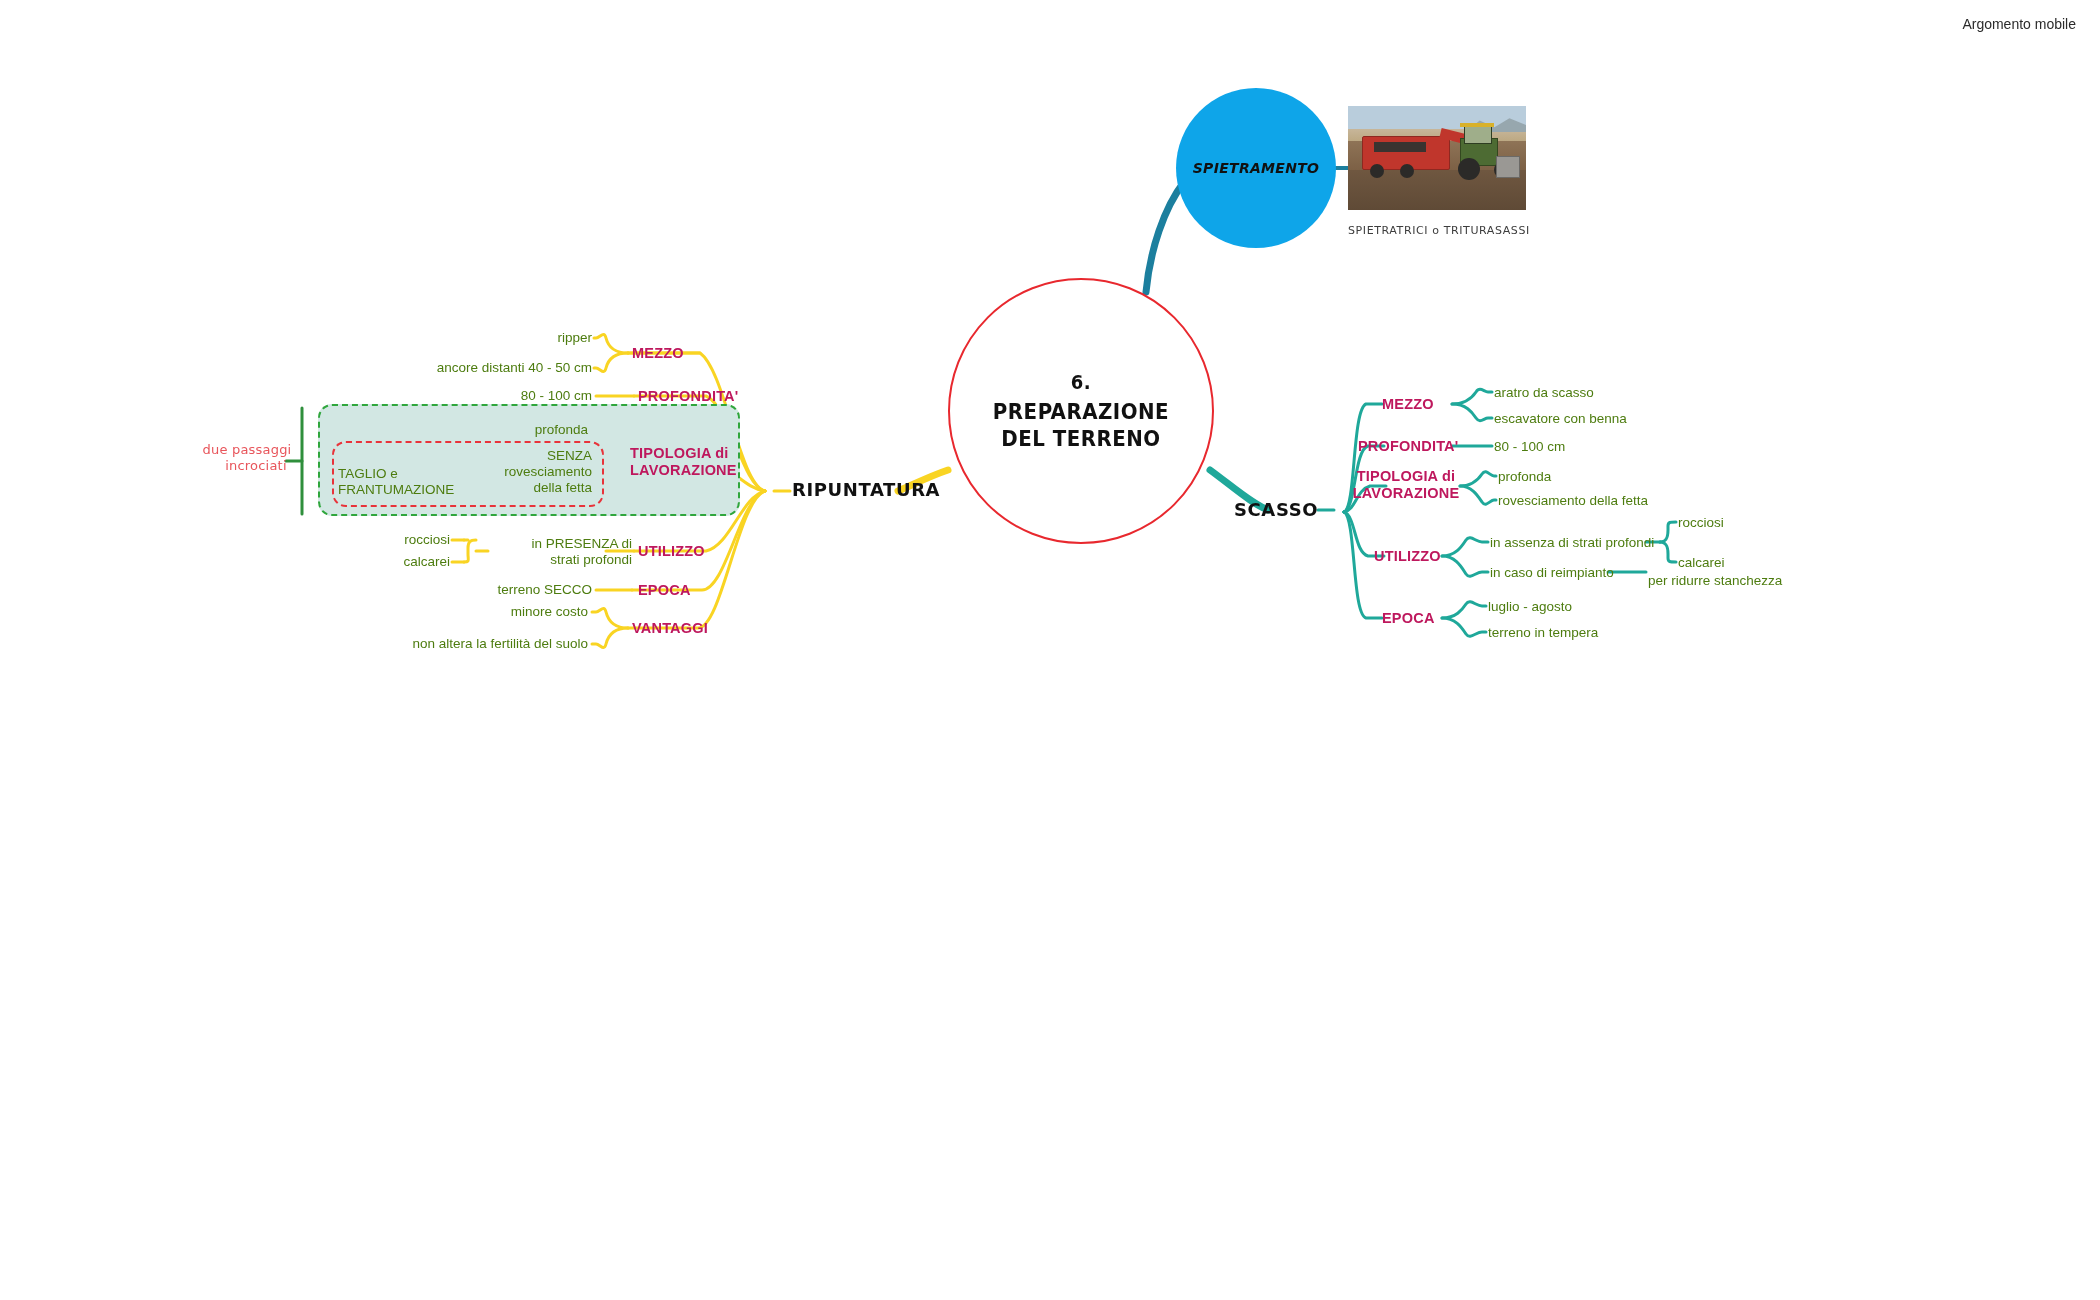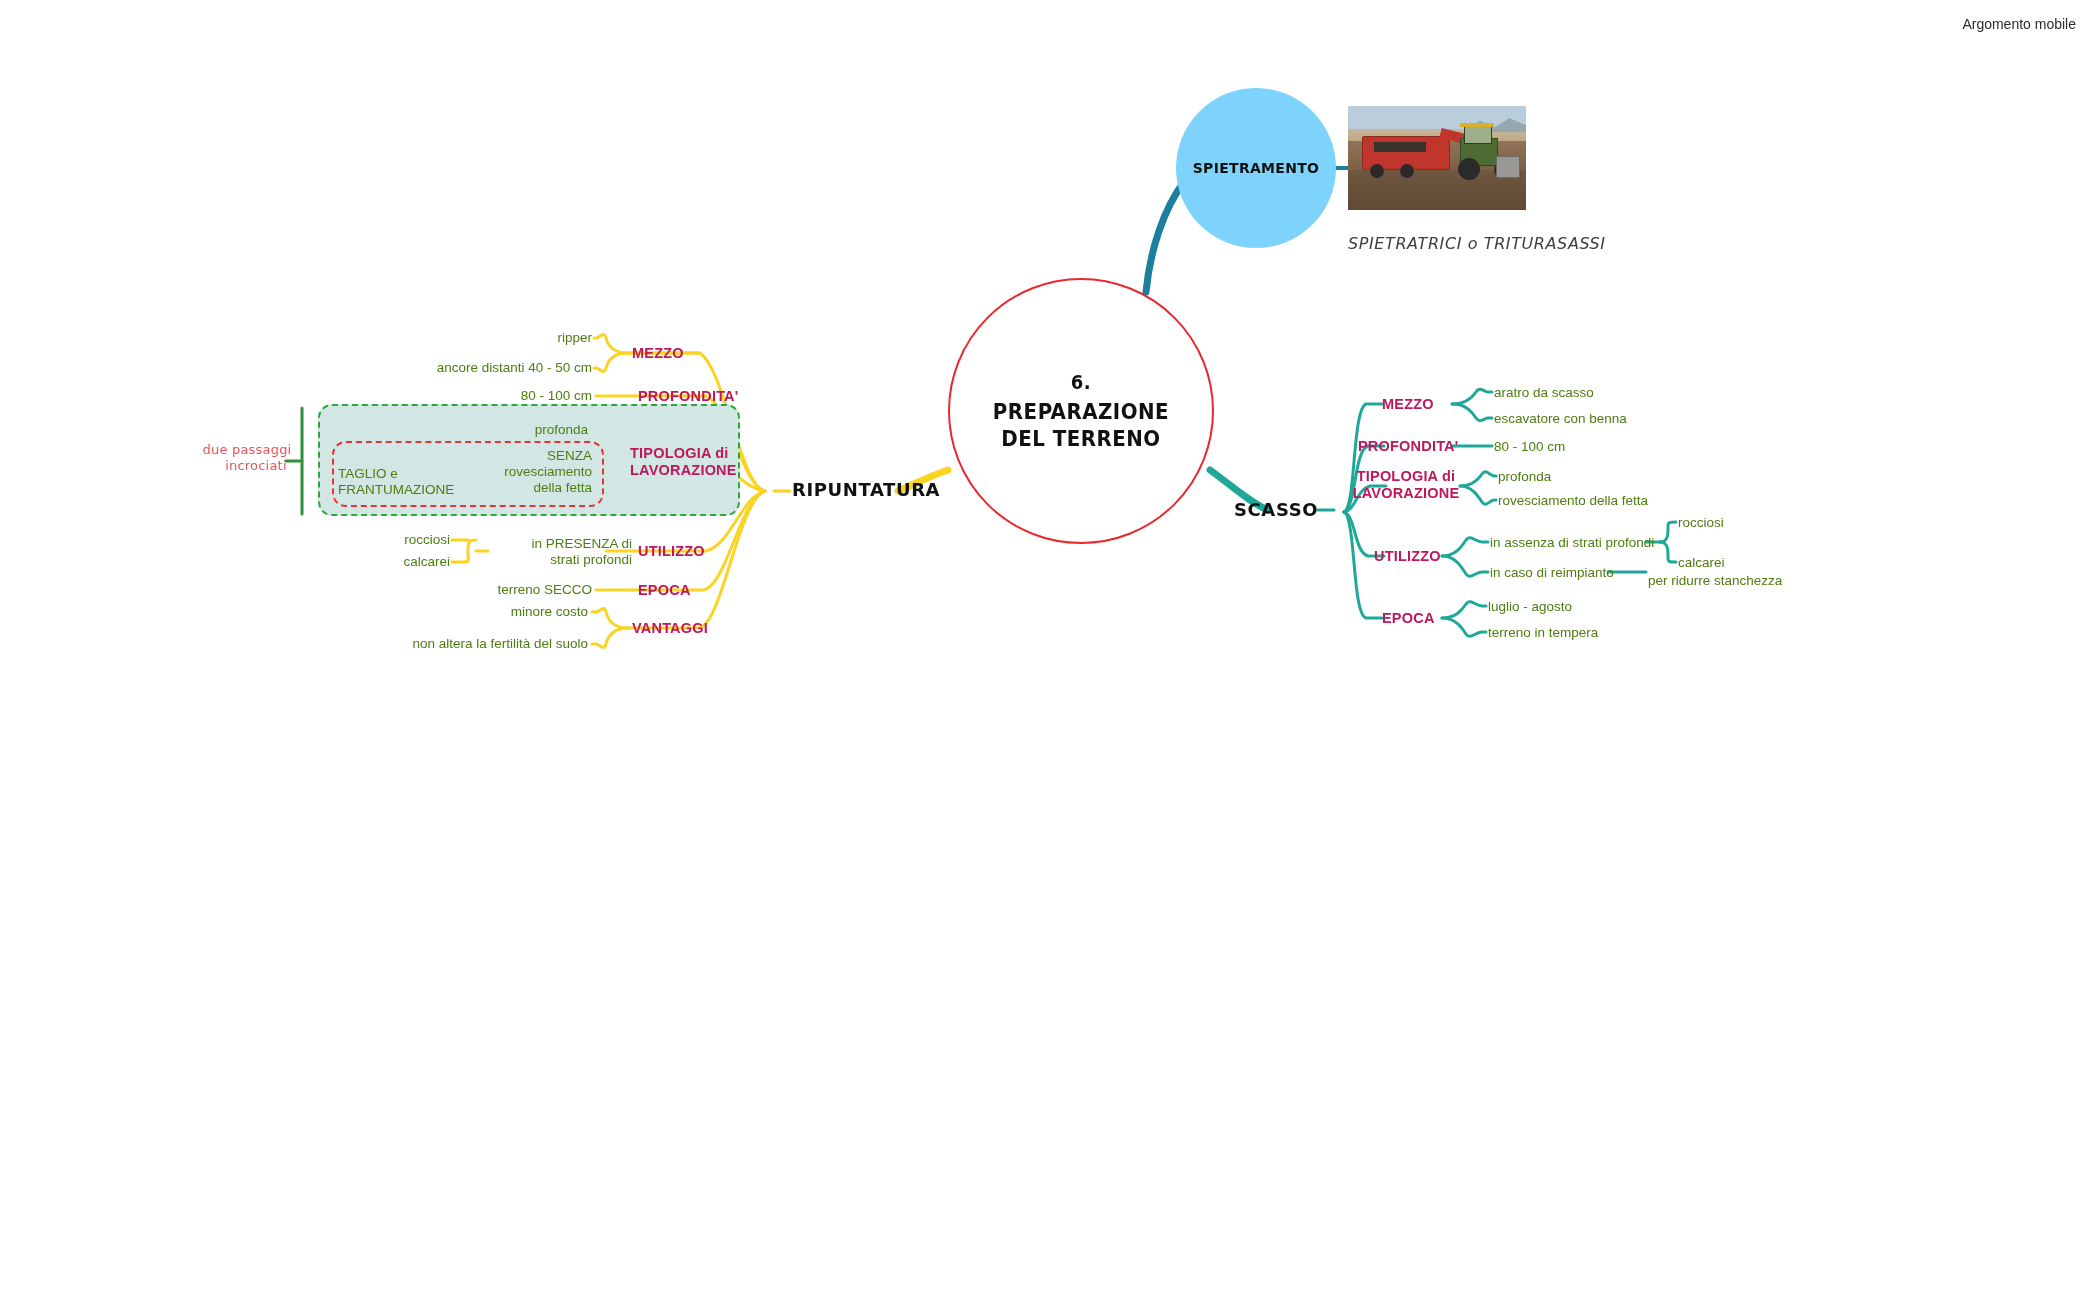--- a/index.html
+++ b/index.html
@@ -49,23 +49,24 @@
   }
   .center-num { font-size: 20px; margin-bottom: 4px; }
   .center-t1  { font-size: 22px; line-height: 1.25; }
   .center-t2  { font-size: 22px; line-height: 1.25; }
 
   
   #spietramento-node {
     left: 1176px; top: 88px;
     width: 160px; height: 160px;
     border-radius: 50%;
-    background: #7dd3fc;
+    background: #0ea5e9;
     display: flex; align-items: center; justify-content: center;
     z-index: 6;
+    font-style: italic;
   }
   #spietramento-node .lbl {
     font-family: "DejaVu Sans", sans-serif;
     font-weight: bold;
     font-size: 14px;
     color: #111111;
     letter-spacing: 0.3px;
   }
 
   
@@ -202,27 +203,26 @@
   #photo .w2 { left: 52px; top: 58px; width: 14px; height: 14px; }
   #photo .w3 { left: 110px; top: 52px; width: 22px; height: 22px; }
   #photo .w4 { left: 146px; top: 56px; width: 16px; height: 16px; }
   #photo .roller {
     position: absolute; left: 148px; top: 50px;
     width: 22px; height: 20px;
     background: #9a9894;
     border: 1px solid #6b6966;
   }
   #photo-caption {
-    margin-top: 24px;
+    margin-top: 14px;
     font-family: "DejaVu Sans", sans-serif;
-    font-size: 16px;
+    font-size: 11px;
     color: #3d3d3d;
     letter-spacing: 0.6px;
     text-align: center;
-    font-style: italic;
   }
 
   
   #corner-label {
     position: absolute;
     right: 24px; top: 16px;
     font-family: "Liberation Sans", sans-serif;
     font-size: 14px;
     color: #2b2b2b;
     z-index: 8;

